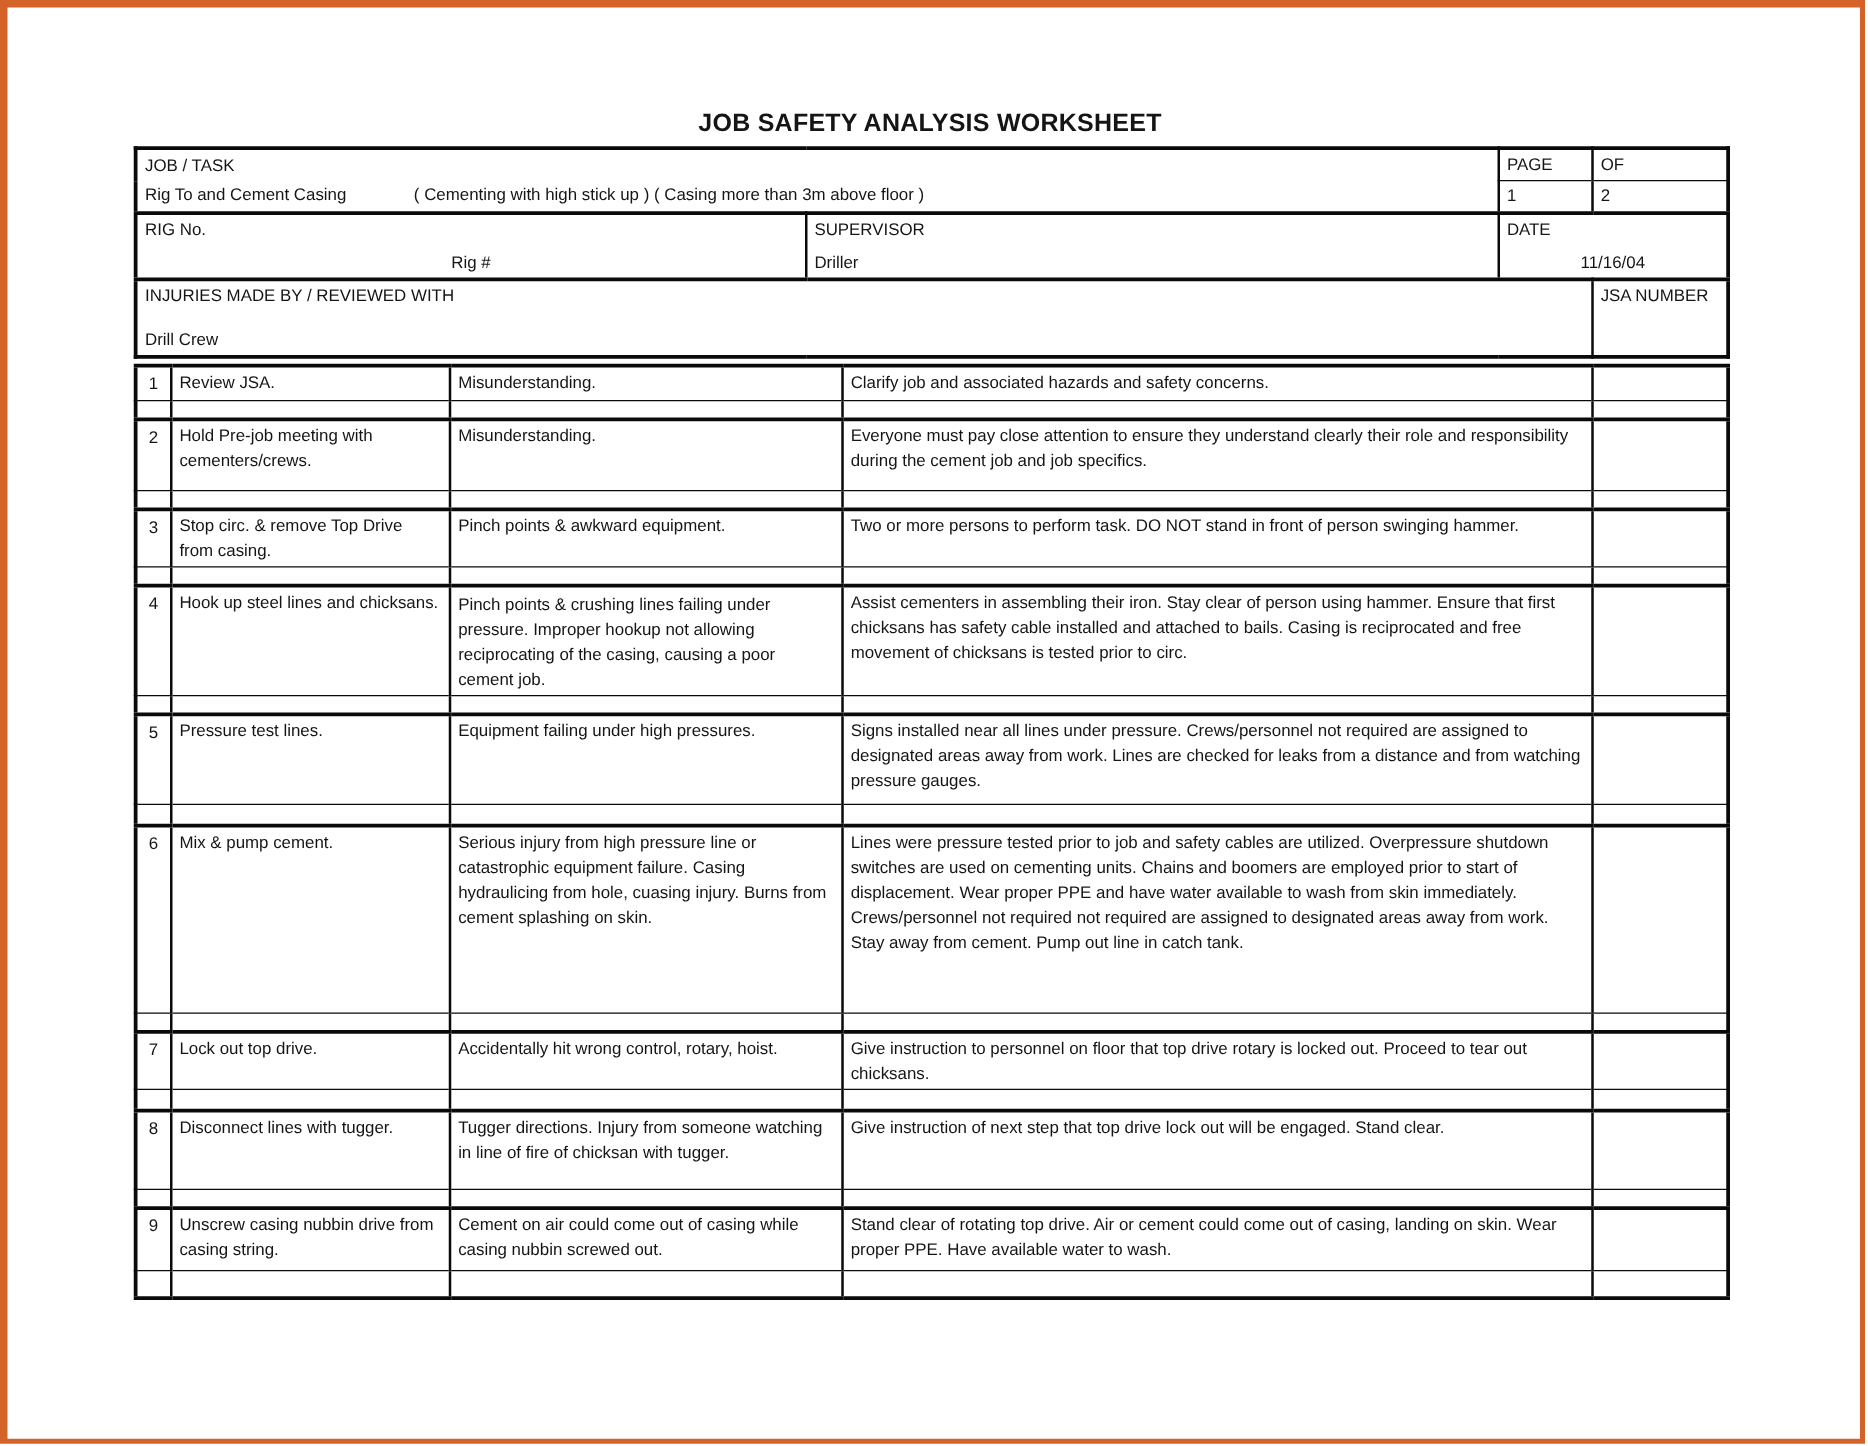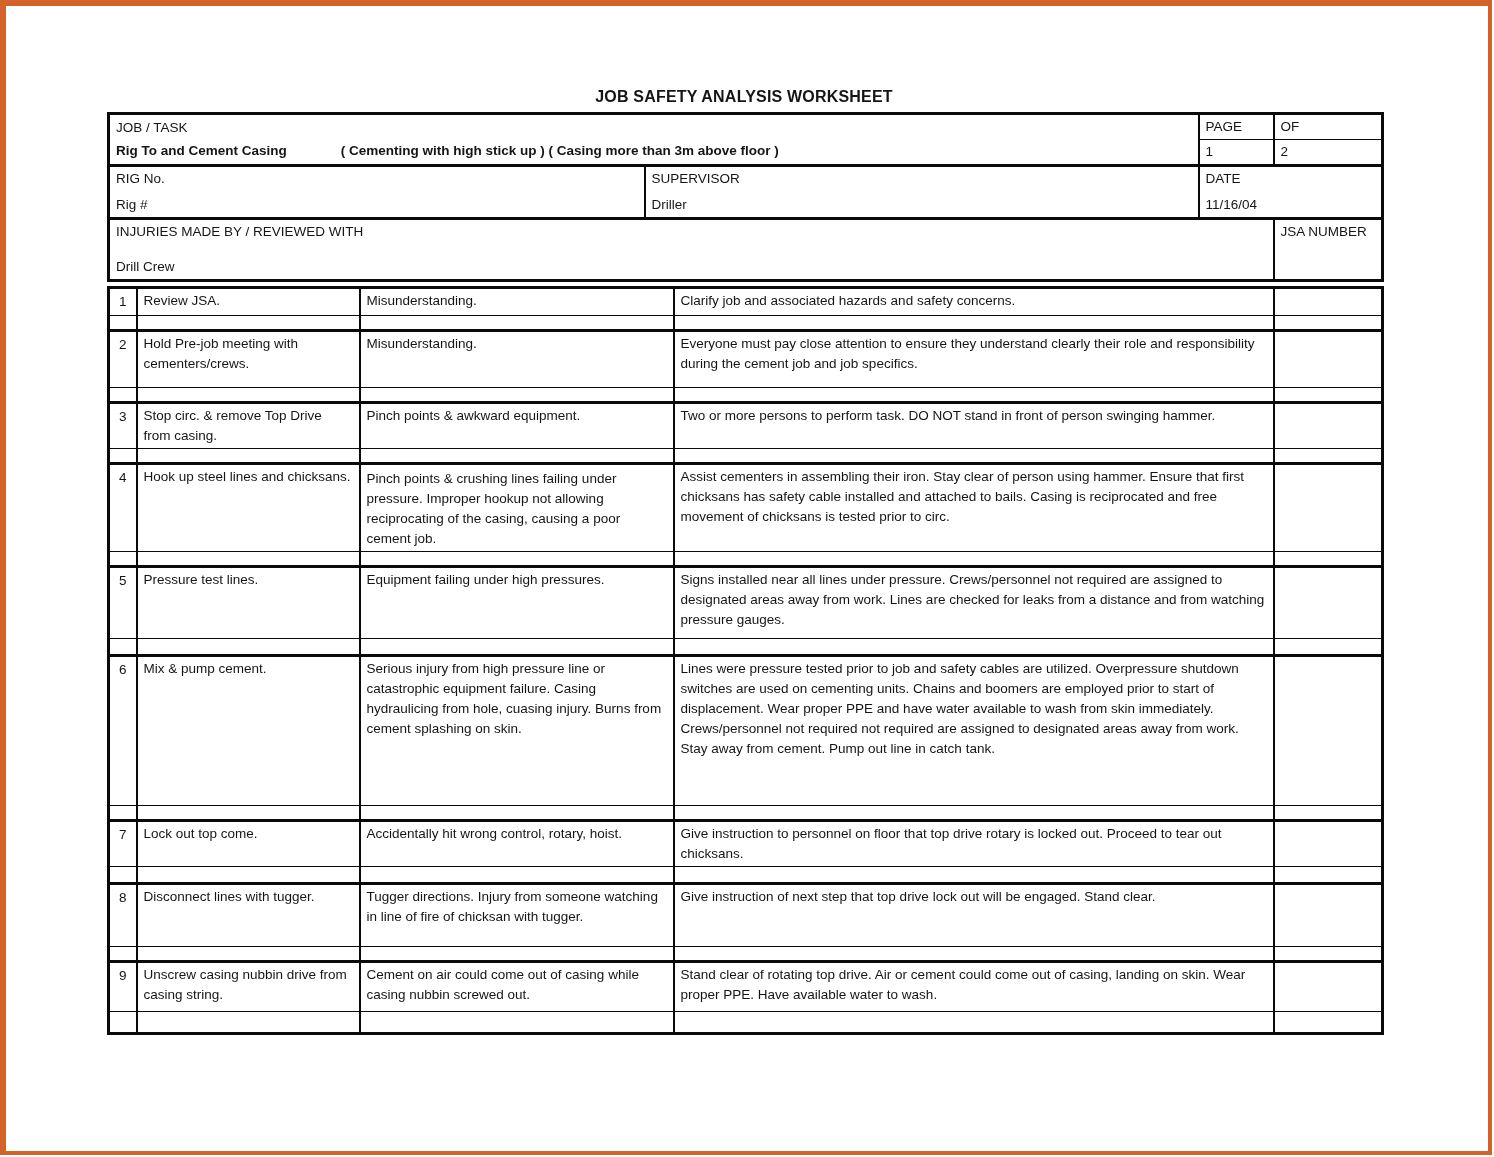--- a/index.html
+++ b/index.html
@@ -25,47 +25,47 @@
     border-right:4px solid var(--orange);
     border-bottom:4px solid var(--orange);
     pointer-events:none;
   }
   .content{
     position:absolute;left:107px;top:88px;width:1274px;
   }
   .doc-title{
     text-align:center;
     font-weight:bold;
-    font-size:16px;
+    font-size:20px;
     letter-spacing:.2px;
     margin-bottom:6px;
   }
   table{
     border-collapse:collapse;
     table-layout:fixed;
     width:1274px;
     font-size:13.5px;
     line-height:20px;
   }
   td,th{
     border:1px solid var(--grid);
     vertical-align:top;
     padding:2px 6px;
     overflow:hidden;
   }
   
   table.top{border:3px solid var(--grid);padding-left:27px;}
   table.top td{border-width:1px 2px;}
   .jobtask-cell{padding:3px 6px 2px 6px;}
-  .jobtask-value{font-weight:bold;margin-top:3px;}
+  .jobtask-value{font-weight:normal;margin-top:3px;}
   .jobtask-gap{display:inline-block;width:54px;}
   tr.rowB td,.b-thick-bottom{border-bottom-width:3px !important;}
   tr.rowC td{border-bottom-width:3px;}
   .val-line{margin-top:6px;}
-  .val-center{text-align:left;}
+  .val-center{text-align:center;}
   .analysis-value{margin-top:15px;}
   
   .main-wrap{margin-top:4px;}
   table.main{border:3px solid var(--grid);}
   table.main th{
     background:var(--hdr-gray);
     font-weight:bold;
     text-align:center;
     vertical-align:middle;
     border-width:2px 2px 3px 2px;
@@ -233,21 +233,21 @@
       <tr class="r-spacer" style="height:15px">
         <td class="c-num"></td>
               <td></td>
               <td></td>
               <td></td>
               <td></td>
       </tr>
 
       <tr class="r-main" style="height:44px">
         <td class="c-num">7</td>
-        <td>Lock out top come.</td>
+        <td>Lock out top drive.</td>
         <td>Accidentally hit wrong control, rotary, hoist.</td>
         <td>Give instruction to personnel on floor that top drive rotary is locked out. Proceed to tear out chicksans.</td>
         <td></td>
       </tr>
       <tr class="r-spacer" style="height:17px">
         <td class="c-num"></td>
               <td></td>
               <td></td>
               <td></td>
               <td></td>

